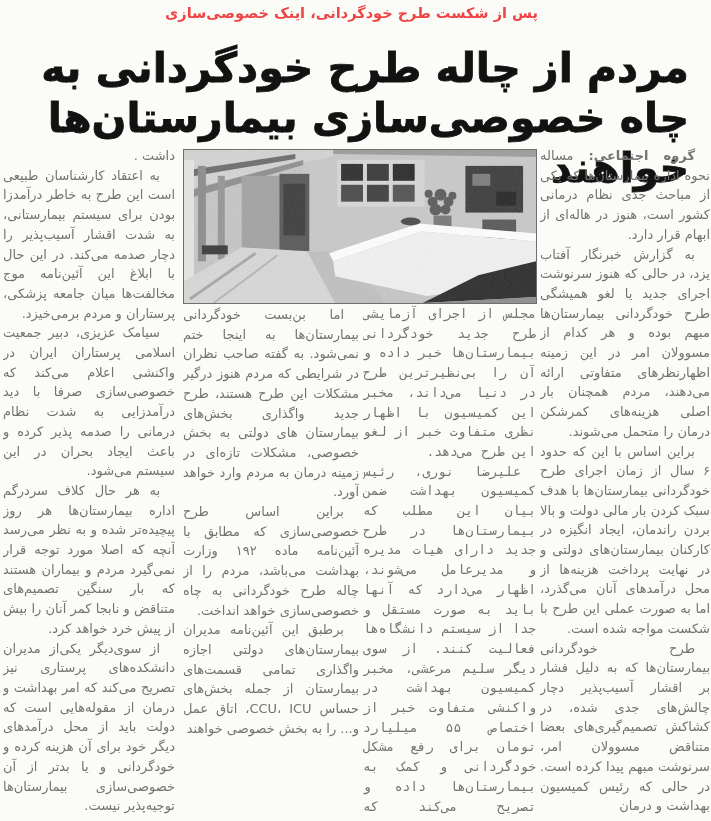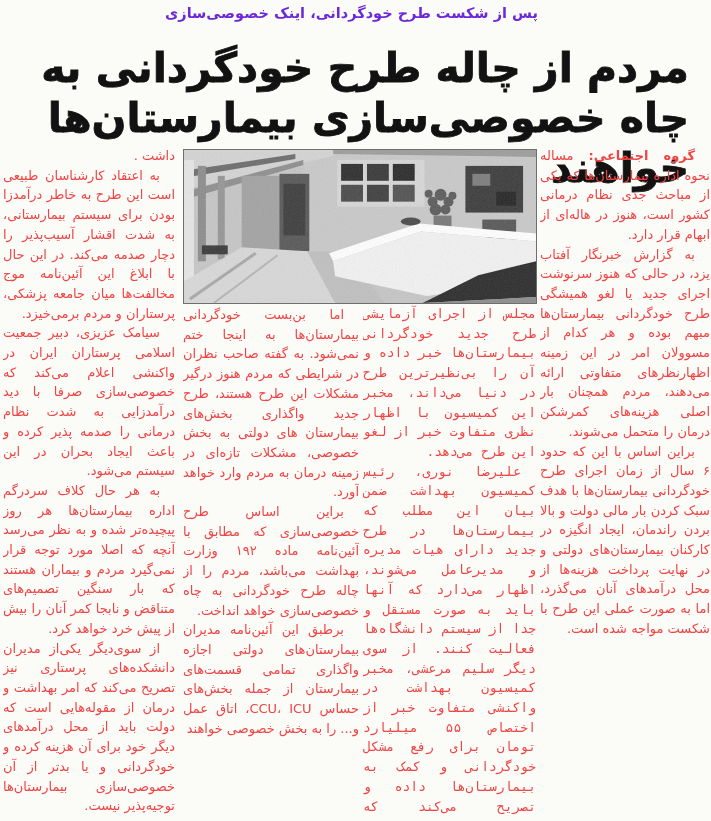--- a/index.html
+++ b/index.html
@@ -4,37 +4,37 @@
 <style>
   html,body{margin:0;padding:0;background:#e9e9e6;}
   .page{
     position:relative;width:711px;height:821px;margin:0 auto;
     background:#fbfbf8;color:#1b1b1b;overflow:hidden;
     font-family:"DejaVu Sans",sans-serif;
   }
   .kicker{
     position:absolute;left:186px;top:5px;width:352px;
     font-size:14.5px;font-weight:bold;direction:rtl;text-align:right;
-    white-space:nowrap;color:#6d28d9;
+    white-space:nowrap;color:#ef4444;
   }
   .headline{
     position:absolute;top:32px;left:6px;right:11px;margin:11px;
     direction:rtl;text-align:right;font-weight:bold;
     font-size:41px;line-height:50px;color:#121212;
     -webkit-text-stroke:0.8px #121212;letter-spacing:-0.5px;
   }
   .headline .hl{display:block;}
   .photo{
     position:absolute;left:183px;top:149px;width:354px;height:155px;margin:0;
     border:1px solid #6f6f6f;box-sizing:border-box;background:#c6c6c6;
   }
   .photo svg{display:block;width:100%;height:100%;}
   .col{
     position:absolute;direction:rtl;text-align:justify;
-    font-size:13px;line-height:19.7px;color:#ef4444;
+    font-size:13px;line-height:19.7px;color:#737373;
     overflow:hidden;
   }
   .col1{left:540px;top:146px;width:170px;height:668px;}
   .col2{left:363px;top:305px;width:173px;height:509px;font-family:Liberation Mono, monospace;}
   .col3{left:183px;top:305px;width:176px;height:509px;}
   .col4{left:3px;top:146px;width:172px;height:668px;}
   .para{margin:0;}
   .para.indent{text-indent:15px;}
   .lead{font-weight:bold;margin-top:16px;}
 </style>
@@ -113,20 +113,21 @@
       <polygon points="240,154 354,148 354,154" fill="#8d8d8d"></polygon>
 
       <rect width="354" height="154" filter="url(#grain)" opacity="0.16"></rect>
     </svg>
   </figure>
 
   <div class="col col1">
       <p class="para indent"><b class="lead">گروه اجتماعی: </b>مساله نحوه اداره بیمارستان‌ها که یکی از مباحث جدی نظام درمانی کشور است، هنوز در هاله‌ای از ابهام قرار دارد.</p>
       <p class="para indent">به گزارش خبرنگار آفتاب یزد، در حالی که هنوز سرنوشت اجرای جدید یا لغو همیشگی طرح خودگردانی بیمارستان‌ها مبهم بوده و هر کدام از مسوولان امر در این زمینه اظهارنظرهای متفاوتی ارائه می‌دهند، مردم همچنان بار اصلی هزینه‌های کمرشکن درمان را متحمل می‌شوند.</p>
       <p class="para indent">براین اساس با این که حدود ۶ سال از زمان اجرای طرح خودگردانی بیمارستان‌ها با هدف سبک کردن بار مالی دولت و بالا بردن راندمان، ایجاد انگیزه در کارکنان بیمارستان‌های دولتی و در نهایت پرداخت هزینه‌ها از محل درآمدهای آنان می‌گذرد، اما به صورت عملی این طرح با شکست مواجه شده است.</p>
+      <p class="para indent">طرح خودگردانی بیمارستان‌ها که به دلیل فشار بر اقشار آسیب‌پذیر دچار چالش‌های جدی شده، در کشاکش تصمیم‌گیری‌های بعضا متناقض مسوولان امر، سرنوشت مبهم پیدا کرده است. در حالی که رئیس کمیسیون بهداشت و درمان</p>
     </div>
   <div class="col col2">
       <p class="para">مجلس از اجرای آزمایشی طرح جدید خودگردانی بیمارستان‌ها خبر داده و آن را بی‌نظیرترین طرح در دنیا می‌داند، مخبر این کمیسیون با اظهار نظری متفاوت خبر از لغو این طرح می‌دهد.</p>
       <p class="para indent">علیرضا نوری، رئیس کمیسیون بهداشت ضمن بیان این مطلب که بیمارستان‌ها در طرح جدید دارای هیات مدیره و مدیرعامل می‌شوند، اظهار می‌دارد که آنها باید به صورت مستقل و جدا از سیستم دانشگاه‌ها فعالیت کنند. از سوی دیگر سلیم مرعشی، مخبر کمیسیون بهداشت در واکنشی متفاوت خبر از اختصاص ۵۵ میلیارد تومان برای رفع مشکل خودگردانی و کمک به بیمارستان‌ها داده و تصریح می‌کند که خودگردانی بیمارستان‌ها در آینده نزدیک لغو می‌شود.</p>
       <p class="para indent">پزشکیان، وزیر بهداشت و درمان کشور نیز با اجرای طرح خودگردانی بیمارستان‌ها به دلیل</p>
     </div>
   <div class="col col3">
       <p class="para indent">اما بن‌بست خودگردانی بیمارستان‌ها به اینجا ختم نمی‌شود. به گفته صاحب نظران در شرایطی که مردم هنوز درگیر مشکلات این طرح هستند، طرح جدید واگذاری بخش‌های بیمارستان های دولتی به بخش خصوصی، مشکلات تازه‌ای در زمینه درمان به مردم وارد خواهد آورد.</p>
       <p class="para indent">براین اساس طرح خصوصی‌سازی که مطابق با آئین‌نامه ماده ۱۹۲ وزارت بهداشت می‌باشد، مردم را از چاله طرح خودگردانی به چاه خصوصی‌سازی خواهد انداخت.</p>
       <p class="para indent">برطبق این آئین‌نامه مدیران بیمارستان‌های دولتی اجازه واگذاری تمامی قسمت‌های بیمارستان از جمله بخش‌های حساس CCU، ICU، اتاق عمل و... را به بخش خصوصی خواهند</p>

